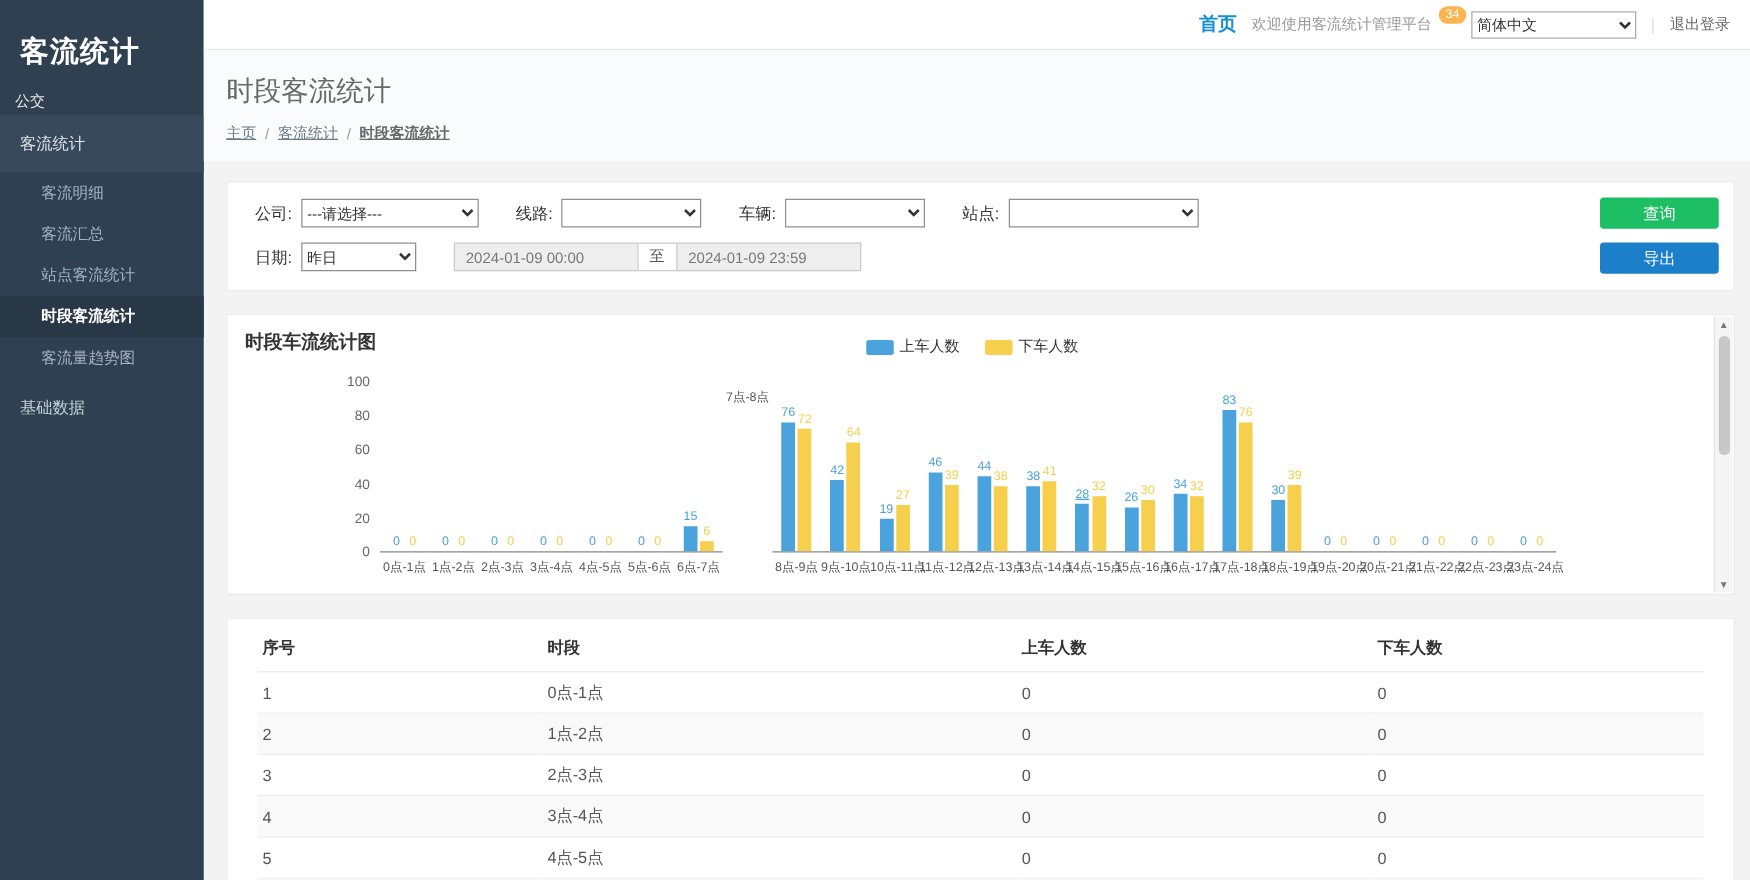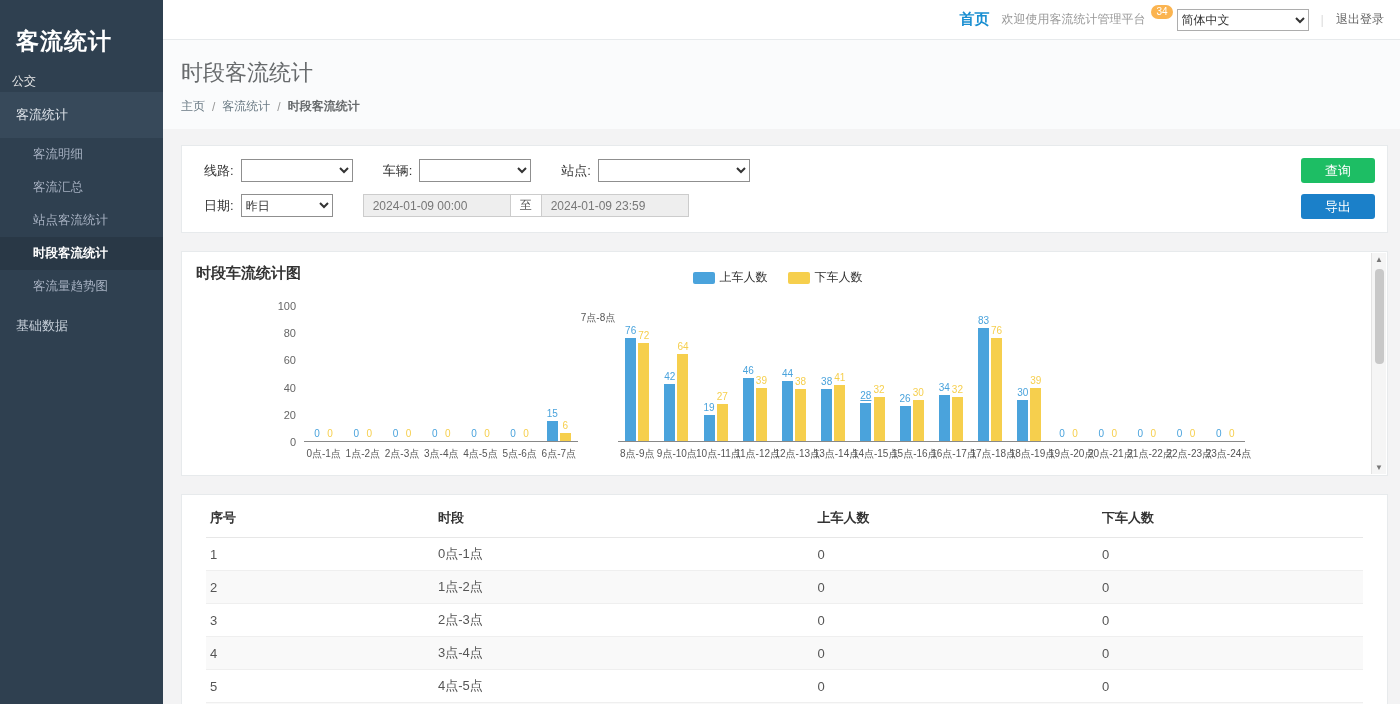--- a/index.html
+++ b/index.html
@@ -26,38 +26,38 @@
   .home-link { color: #1a8fd1; font-size: 15px; font-weight: bold; }
   .welcome { color: #999; font-size: 12px; }
   .badge { background: #fbb450; color: #fff; font-size: 10px; line-height: 12px; padding: 1px 5px; border-radius: 8px; align-self: flex-start; margin: 5px -8px 0 -6px; }
   select.lang { font-size: 12px; height: 22px; width: 132px; border: 1px solid #adadad; background: #fff; color: #333; }
   .tb-divider { color: #ddd; font-size: 13px; }
   .logout { color: #666; font-size: 12px; }
 
   .page-heading { background: #fafbfc; padding: 18px 0 14px 18px; flex-shrink: 0; }
   .heading-title { font-size: 22px; color: #676a6c; font-weight: 400; margin-bottom: 10px; }
   .breadcrumb { font-size: 12px; color: #999; display: flex; gap: 7px; align-items: center; }
-  .crumb { color: #6a7a84; }
+  .crumb { color: #6a7a84; text-decoration: underline; }
   .crumb.current { color: #676a6c; font-weight: bold; }
 
   .content { flex: 1; padding: 16px 12px 0 18px; overflow: hidden; }
   .card { background: #fff; border: 1px solid #e7eaec; margin-bottom: 18px; }
 
   
   .filter-card { position: relative; padding: 13px 110px 15px 22px; }
   .filter-row { display: flex; align-items: center; }
   .filter-row + .filter-row { margin-top: 12px; }
   .f-group { display: flex; align-items: center; margin-right: 30px; }
   .f-label { font-size: 13px; color: #333; margin-right: 7px; white-space: nowrap; }
   select.f-select { height: 23px; font-size: 12px; border: 1px solid #8f8f8f; background: #fff; color: #333; }
   .w-company { width: 142px; } .w-line { width: 112px; } .w-vehicle { width: 112px; } .w-station { width: 152px; } .w-preset { width: 92px; }
   .date-input { width: 148px; height: 23px; background: #eeeeee; border: 1px solid #cccccc; color: #777; font-size: 12px; padding: 0 9px; font-family: "Liberation Sans", "DejaVu Sans", sans-serif; }
   .date-sep { height: 23px; border-top: 1px solid #ccc; border-bottom: 1px solid #ccc; padding: 0 9px; font-size: 12px; color: #555; display: flex; align-items: center; background: #fff; }
   .action-col { position: absolute; right: 12px; top: 12px; display: flex; flex-direction: column; gap: 11px; }
-  .btn { width: 74px; height: 25px; border: none; border-radius: 3px; color: #fff; font-size: 13px; cursor: pointer; font-family: Liberation Sans, sans-serif; }
+  .btn { width: 95px; height: 25px; border: none; border-radius: 3px; color: #fff; font-size: 13px; cursor: pointer; font-family: Liberation Sans, sans-serif; }
   .btn-query { background: #1dbe64; }
   .btn-export { background: #1b80c9; }
 
   
   .chart-card { position: relative; padding: 12px 30px 14px 16px; }
   .chart-title { position: absolute; left: 14px; top: 12px; font-size: 15px; font-weight: bold; color: #333; }
   .legend { display: flex; justify-content: center; gap: 20px; padding-top: 5px; }
   .legend-item { display: flex; align-items: center; gap: 5px; font-size: 12px; color: #333; cursor: pointer; }
   .legend-swatch { width: 22px; height: 12px; border-radius: 2px; }
   .chart-body { display: flex; margin: 20px 112px 0 72px; }
@@ -120,20 +120,26 @@
         <span class="crumb">客流统计</span>
         <span>/</span>
         <span class="crumb current">时段客流统计</span>
       </div>
     </div>
 
     <div class="content">
 
       <div class="card filter-card">
         <div class="filter-row">
+          <div class="f-group">
+            <span class="f-label">公司:</span>
+            <select class="f-select w-company">
+              <option>---请选择---</option>
+            </select>
+          </div>
           <div class="f-group">
             <span class="f-label">线路:</span>
             <select class="f-select w-line"><option></option></select>
           </div>
           <div class="f-group">
             <span class="f-label">车辆:</span>
             <select class="f-select w-vehicle"><option></option></select>
           </div>
           <div class="f-group">
             <span class="f-label">站点:</span>

